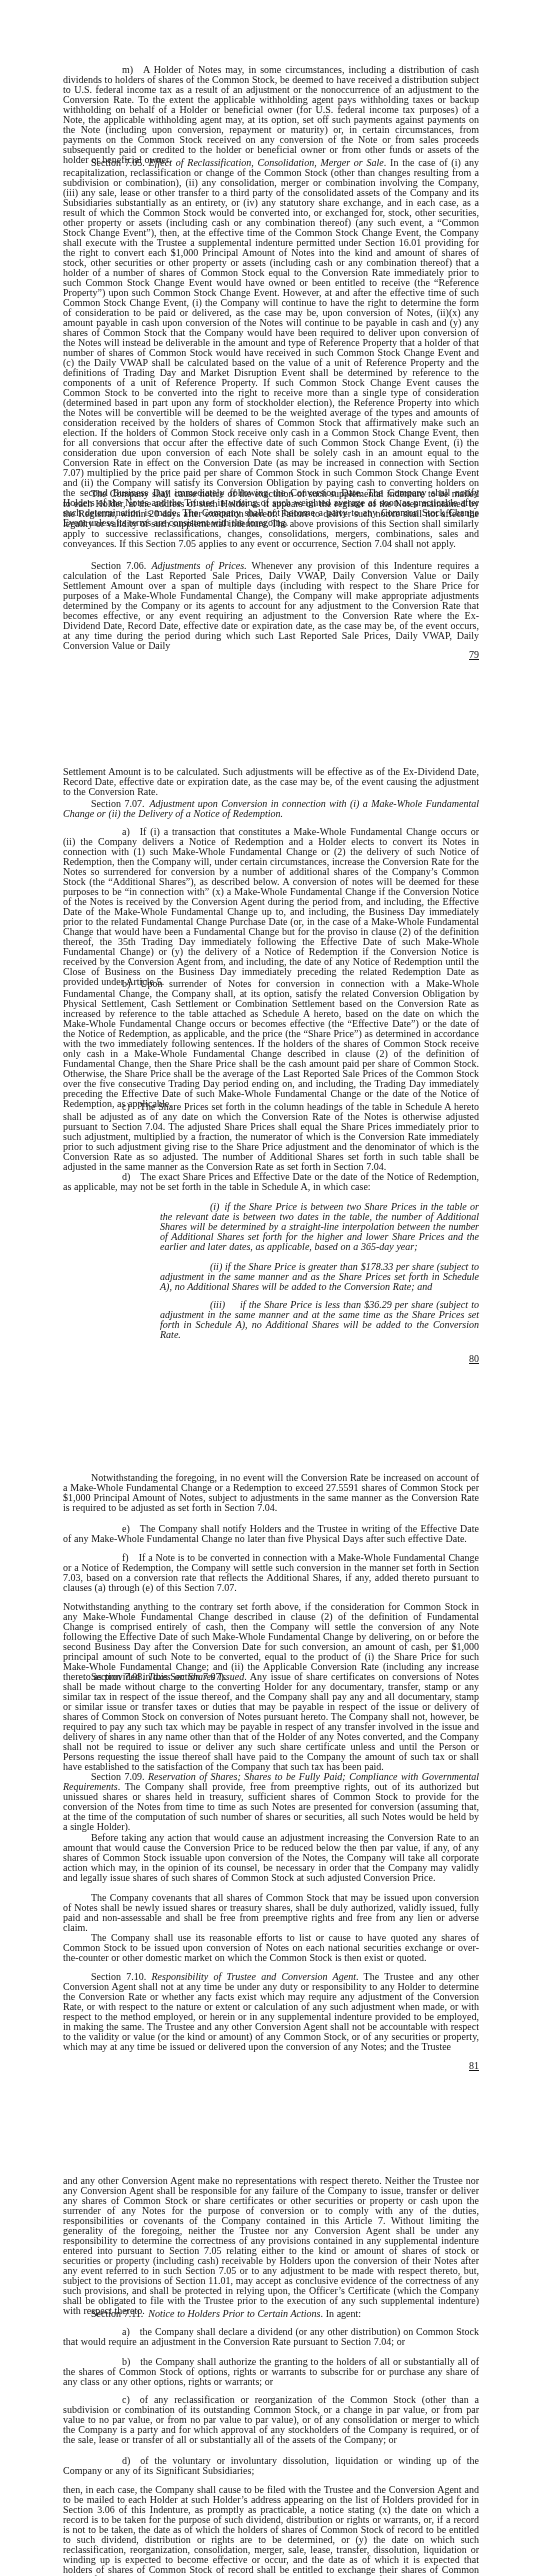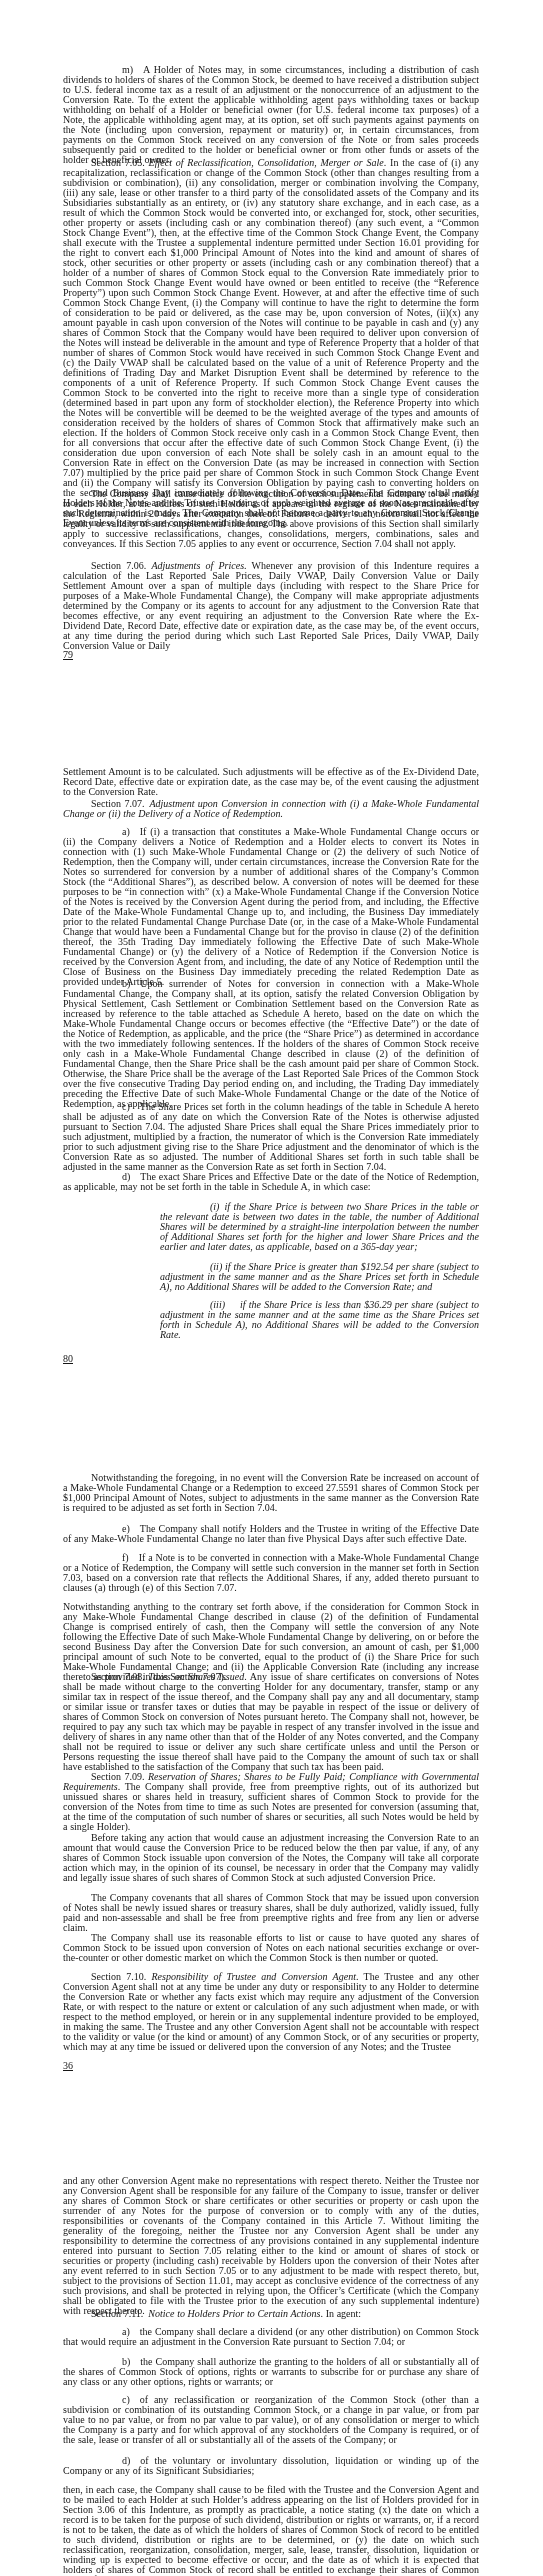--- a/index.html
+++ b/index.html
@@ -6,21 +6,21 @@
   body { width:544px; height:2813px; position:relative;
          font-family:"Liberation Serif","DejaVu Serif",serif; }
   .sheet { position:absolute; left:0; top:0; width:544px; height:2813px; background:#ffffff; }
   .blk { position:absolute; left:63px; width:416px;
          font-size:10px; line-height:10px; text-align:justify;
          color:#161616; word-spacing:0.2px; }
   .para   { text-indent:28px; }
   .item   { text-indent:59px; }
   .flush  { text-indent:0; }
   .subitem{ left:160px; width:319px; text-indent:50px;font-style:italic; }
-  .pagenum{ text-align:left; text-indent:0;text-decoration:underline; }
+  .pagenum{ text-align:right; text-indent:0;text-decoration:underline; }
   .b { font-weight:normal; }
   .i { font-style:italic; }
 </style>
 </head>
 <body>
 
 <div class="sheet">
 
   <div>
     <div class="blk item" style="top:65px"><span>m)  A Holder of Notes may, in some circumstances, including a distribution of cash dividends to holders of shares of the Common Stock, be deemed to have received a distribution subject to U.S. federal income tax as a result of an adjustment or the nonoccurrence of an adjustment to the Conversion Rate. To the extent the applicable withholding agent pays withholding taxes or backup withholding on behalf of a Holder or beneficial owner (for U.S. federal income tax purposes) of a Note, the applicable withholding agent may, at its option, set off such payments against payments on the Note (including upon conversion, repayment or maturity) or, in certain circumstances, from payments on the Common Stock received on any conversion of the Note or from sales proceeds subsequently paid or credited to the holder or beneficial owner or from other funds or assets of the holder or beneficial owner.</span></div>
@@ -31,37 +31,37 @@
   </div>
 
   <div>
     <div class="blk flush" style="top:767px"><span>Settlement Amount is to be calculated. Such adjustments will be effective as of the Ex-Dividend Date, Record Date, effective date or expiration date, as the case may be, of the event causing the adjustment to the Conversion Rate.</span></div>
     <div class="blk para" style="top:799px"><span>Section 7.07. </span><span class="i">Adjustment upon Conversion in connection with (i) a Make-Whole Fundamental Change or (ii) the Delivery of a Notice of Redemption.</span></div>
     <div class="blk item" style="top:827px"><span>a)  If (i) a transaction that constitutes a Make-Whole Fundamental Change occurs or (ii) the Company delivers a Notice of Redemption and a Holder elects to convert its Notes in connection with (1) such Make-Whole Fundamental Change or (2) the delivery of such Notice of Redemption, then the Company will, under certain circumstances, increase the Conversion Rate for the Notes so surrendered for conversion by a number of additional shares of the Company’s Common Stock (the “</span><span class="b">Additional Shares</span><span>”), as described below. A conversion of notes will be deemed for these purposes to be “in connection with” (x) a Make-Whole Fundamental Change if the Conversion Notice of the Notes is received by the Conversion Agent during the period from, and including, the Effective Date of the Make-Whole Fundamental Change up to, and including, the Business Day immediately prior to the related Fundamental Change Purchase Date (or, in the case of a Make-Whole Fundamental Change that would have been a Fundamental Change but for the proviso in clause (2) of the definition thereof, the 35th Trading Day immediately following the Effective Date of such Make-Whole Fundamental Change) or (y) the delivery of a Notice of Redemption if the Conversion Notice is received by the Conversion Agent from, and including, the date of any Notice of Redemption until the Close of Business on the Business Day immediately preceding the related Redemption Date as provided under Article 5.</span></div>
     <div class="blk item" style="top:979px"><span>b)  Upon surrender of Notes for conversion in connection with a Make-Whole Fundamental Change, the Company shall, at its option, satisfy the related Conversion Obligation by Physical Settlement, Cash Settlement or Combination Settlement based on the Conversion Rate as increased by reference to the table attached as Schedule A hereto, based on the date on which the Make-Whole Fundamental Change occurs or becomes effective (the “Effective Date”) or the date of the Notice of Redemption, as applicable, and the price (the “Share Price”) as determined in accordance with the two immediately following sentences. If the holders of the shares of Common Stock receive only cash in a Make-Whole Fundamental Change described in clause (2) of the definition of Fundamental Change, then the Share Price shall be the cash amount paid per share of Common Stock. Otherwise, the Share Price shall be the average of the Last Reported Sale Prices of the Common Stock over the five consecutive Trading Day period ending on, and including, the Trading Day immediately preceding the Effective Date of such Make-Whole Fundamental Change or the date of the Notice of Redemption, as applicable.</span></div>
     <div class="blk item" style="top:1102px"><span>c)  The Share Prices set forth in the column headings of the table in Schedule A hereto shall be adjusted as of any date on which the Conversion Rate of the Notes is otherwise adjusted pursuant to Section 7.04. The adjusted Share Prices shall equal the Share Prices immediately prior to such adjustment, multiplied by a fraction, the numerator of which is the Conversion Rate immediately prior to such adjustment giving rise to the Share Price adjustment and the denominator of which is the Conversion Rate as so adjusted. The number of Additional Shares set forth in such table shall be adjusted in the same manner as the Conversion Rate as set forth in Section 7.04.</span></div>
     <div class="blk item" style="top:1172px"><span>d)  The exact Share Prices and Effective Date or the date of the Notice of Redemption, as applicable, may not be set forth in the table in Schedule A, in which case:</span></div>
     <div class="blk subitem" style="top:1202px"><span>(i) if the Share Price is between two Share Prices in the table or the relevant date is between two dates in the table, the number of Additional Shares will be determined by a straight-line interpolation between the number of Additional Shares set forth for the higher and lower Share Prices and the earlier and later dates, as applicable, based on a 365-day year;</span></div>
-    <div class="blk subitem" style="top:1262px"><span>(ii) if the Share Price is greater than $192.54 per share (subject to adjustment in the same manner and as the Share Prices set forth in Schedule A), no Additional Shares will be added to the Conversion Rate; and</span></div>
+    <div class="blk subitem" style="top:1262px"><span>(ii) if the Share Price is greater than $178.33 per share (subject to adjustment in the same manner and as the Share Prices set forth in Schedule A), no Additional Shares will be added to the Conversion Rate; and</span></div>
     <div class="blk subitem" style="top:1300px"><span>(iii)  if the Share Price is less than $36.29 per share (subject to adjustment in the same manner and at the same time as the Share Prices set forth in Schedule A), no Additional Shares will be added to the Conversion Rate.</span></div>
     <div class="blk pagenum" style="top:1354px">80</div>
   </div>
 
   <div>
     <div class="blk para" style="top:1473px"><span>Notwithstanding the foregoing, in no event will the Conversion Rate be increased on account of a Make-Whole Fundamental Change or a Redemption to exceed 27.5591 shares of Common Stock per $1,000 Principal Amount of Notes, subject to adjustments in the same manner as the Conversion Rate is required to be adjusted as set forth in Section 7.04.</span></div>
     <div class="blk item" style="top:1524px"><span>e)  The Company shall notify Holders and the Trustee in writing of the Effective Date of any Make-Whole Fundamental Change no later than five Physical Days after such effective Date.</span></div>
     <div class="blk item" style="top:1553px"><span>f)  If a Note is to be converted in connection with a Make-Whole Fundamental Change or a Notice of Redemption, the Company will settle such conversion in the manner set forth in Section 7.03, based on a conversion rate that reflects the Additional Shares, if any, added thereto pursuant to clauses (a) through (e) of this Section 7.07.</span></div>
     <div class="blk flush" style="top:1602px"><span>Notwithstanding anything to the contrary set forth above, if the consideration for Common Stock in any Make-Whole Fundamental Change described in clause (2) of the definition of Fundamental Change is comprised entirely of cash, then the Company will settle the conversion of any Note following the Effective Date of such Make-Whole Fundamental Change by delivering, on or before the second Business Day after the Conversion Date for such conversion, an amount of cash, per $1,000 principal amount of such Note to be converted, equal to the product of (i) the Share Price for such Make-Whole Fundamental Change; and (ii) the Applicable Conversion Rate (including any increase thereto as provided in this Section 7.07).</span></div>
     <div class="blk para" style="top:1672px"><span>Section 7.08. </span><span class="i">Taxes on Shares Issued</span><span>. Any issue of share certificates on conversions of Notes shall be made without charge to the converting Holder for any documentary, transfer, stamp or any similar tax in respect of the issue thereof, and the Company shall pay any and all documentary, stamp or similar issue or transfer taxes or duties that may be payable in respect of the issue or delivery of shares of Common Stock on conversion of Notes pursuant hereto. The Company shall not, however, be required to pay any such tax which may be payable in respect of any transfer involved in the issue and delivery of shares in any name other than that of the Holder of any Notes converted, and the Company shall not be required to issue or deliver any such share certificate unless and until the Person or Persons requesting the issue thereof shall have paid to the Company the amount of such tax or shall have established to the satisfaction of the Company that such tax has been paid.</span></div>
     <div class="blk para" style="top:1772px"><span>Section 7.09. </span><span class="i">Reservation of Shares; Shares to be Fully Paid; Compliance with Governmental Requirements</span><span>. The Company shall provide, free from preemptive rights, out of its authorized but unissued shares or shares held in treasury, sufficient shares of Common Stock to provide for the conversion of the Notes from time to time as such Notes are presented for conversion (assuming that, at the time of the computation of such number of shares or securities, all such Notes would be held by a single Holder).</span></div>
     <div class="blk para" style="top:1833px"><span>Before taking any action that would cause an adjustment increasing the Conversion Rate to an amount that would cause the Conversion Price to be reduced below the then par value, if any, of any shares of Common Stock issuable upon conversion of the Notes, the Company will take all corporate action which may, in the opinion of its counsel, be necessary in order that the Company may validly and legally issue shares of such shares of Common Stock at such adjusted Conversion Price.</span></div>
     <div class="blk para" style="top:1893px"><span>The Company covenants that all shares of Common Stock that may be issued upon conversion of Notes shall be newly issued shares or treasury shares, shall be duly authorized, validly issued, fully paid and non-assessable and shall be free from preemptive rights and free from any lien or adverse claim.</span></div>
-    <div class="blk para" style="top:1933px"><span>The Company shall use its reasonable efforts to list or cause to have quoted any shares of Common Stock to be issued upon conversion of Notes on each national securities exchange or over-the-counter or other domestic market on which the Common Stock is then number or quoted.</span></div>
+    <div class="blk para" style="top:1933px"><span>The Company shall use its reasonable efforts to list or cause to have quoted any shares of Common Stock to be issued upon conversion of Notes on each national securities exchange or over-the-counter or other domestic market on which the Common Stock is then exist or quoted.</span></div>
     <div class="blk para" style="top:1972px"><span>Section 7.10. </span><span class="i">Responsibility of Trustee and Conversion Agent</span><span>. The Trustee and any other Conversion Agent shall not at any time be under any duty or responsibility to any Holder to determine the Conversion Rate or whether any facts exist which may require any adjustment of the Conversion Rate, or with respect to the nature or extent or calculation of any such adjustment when made, or with respect to the method employed, or herein or in any supplemental indenture provided to be employed, in making the same. The Trustee and any other Conversion Agent shall not be accountable with respect to the validity or value (or the kind or amount) of any Common Stock, or of any securities or property, which may at any time be issued or delivered upon the conversion of any Notes; and the Trustee</span></div>
-    <div class="blk pagenum" style="top:2061px">36</div>
+    <div class="blk pagenum" style="top:2061px">81</div>
   </div>
 
   <div>
     <div class="blk flush" style="top:2176px"><span>and any other Conversion Agent make no representations with respect thereto. Neither the Trustee nor any Conversion Agent shall be responsible for any failure of the Company to issue, transfer or deliver any shares of Common Stock or share certificates or other securities or property or cash upon the surrender of any Notes for the purpose of conversion or to comply with any of the duties, responsibilities or covenants of the Company contained in this Article 7. Without limiting the generality of the foregoing, neither the Trustee nor any Conversion Agent shall be under any responsibility to determine the correctness of any provisions contained in any supplemental indenture entered into pursuant to Section 7.05 relating either to the kind or amount of shares of stock or securities or property (including cash) receivable by Holders upon the conversion of their Notes after any event referred to in such Section 7.05 or to any adjustment to be made with respect thereto, but, subject to the provisions of Section 11.01, may accept as conclusive evidence of the correctness of any such provisions, and shall be protected in relying upon, the Officer’s Certificate (which the Company shall be obligated to file with the Trustee prior to the execution of any such supplemental indenture) with respect thereto.</span></div>
     <div class="blk para" style="top:2309px"><span>Section 7.11. </span><span class="i">Notice to Holders Prior to Certain Actions</span><span>. In agent:</span></div>
     <div class="blk item" style="top:2327px"><span>a)  the Company shall declare a dividend (or any other distribution) on Common Stock that would require an adjustment in the Conversion Rate pursuant to Section 7.04; or</span></div>
     <div class="blk item" style="top:2357px"><span>b)  the Company shall authorize the granting to the holders of all or substantially all of the shares of Common Stock of options, rights or warrants to subscribe for or purchase any share of any class or any other options, rights or warrants; or</span></div>
     <div class="blk item" style="top:2395px"><span>c)  of any reclassification or reorganization of the Common Stock (other than a subdivision or combination of its outstanding Common Stock, or a change in par value, or from par value to no par value, or from no par value to par value), or of any consolidation or merger to which the Company is a party and for which approval of any stockholders of the Company is required, or of the sale, lease or transfer of all or substantially all of the assets of the Company; or</span></div>
     <div class="blk item" style="top:2456px"><span>d)  of the voluntary or involuntary dissolution, liquidation or winding up of the Company or any of its Significant Subsidiaries;</span></div>
     <div class="blk flush" style="top:2485px"><span>then, in each case, the Company shall cause to be filed with the Trustee and the Conversion Agent and to be mailed to each Holder at such Holder’s address appearing on the list of Holders provided for in Section 3.06 of this Indenture, as promptly as practicable, a notice stating (x) the date on which a record is to be taken for the purpose of such dividend, distribution or rights or warrants, or, if a record is not to be taken, the date as of which the holders of shares of Common Stock of record to be entitled to such dividend, distribution or rights are to be determined, or (y) the date on which such reclassification, reorganization, consolidation, merger, sale, lease, transfer, dissolution, liquidation or winding up is expected to become effective or occur, and the date as of which it is expected that holders of shares of Common Stock of record shall be entitled to exchange their shares of Common Stock for securities or other property deliverable upon such reclassification, reorganization, consolidation, merger, sale, transfer, dissolution, liquidation or winding up. Failure to give such notice, or any defect therein, shall not affect the legality or validity of such dividend, distribution, reclassification, reorganization, consolidation, merger, sale, transfer, dissolution, liquidation or winding up.</span></div>

